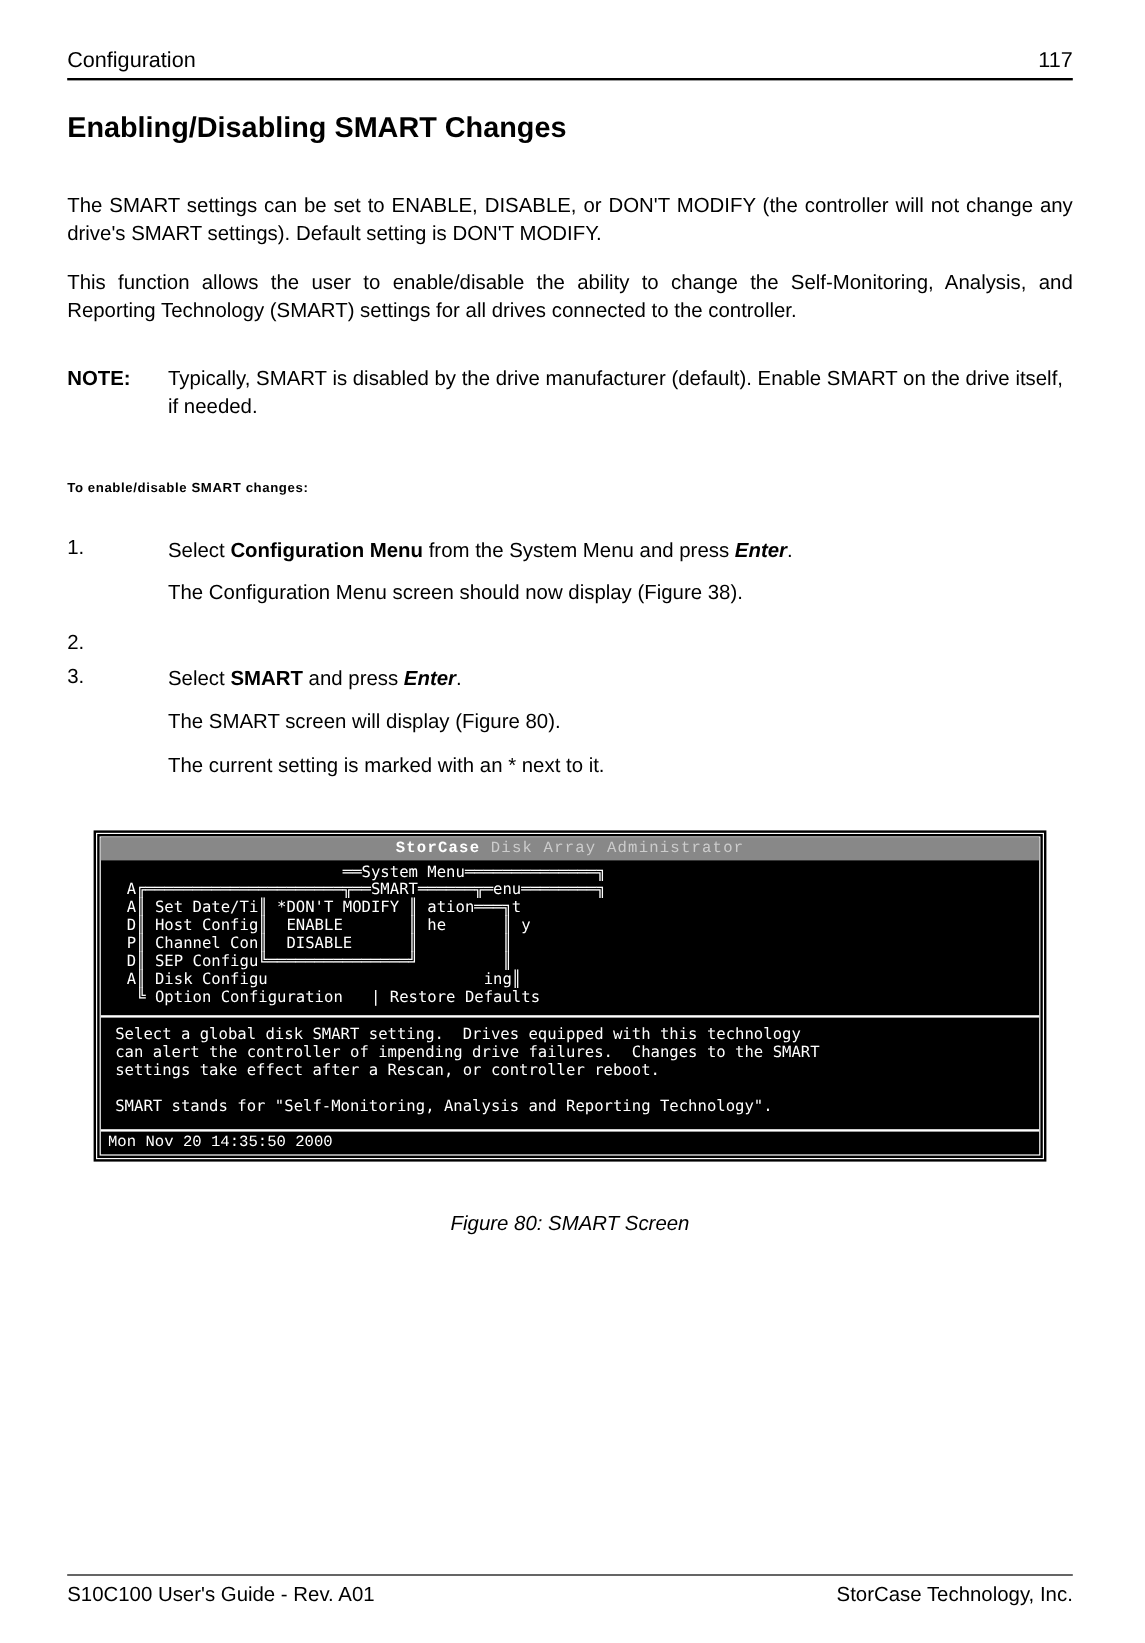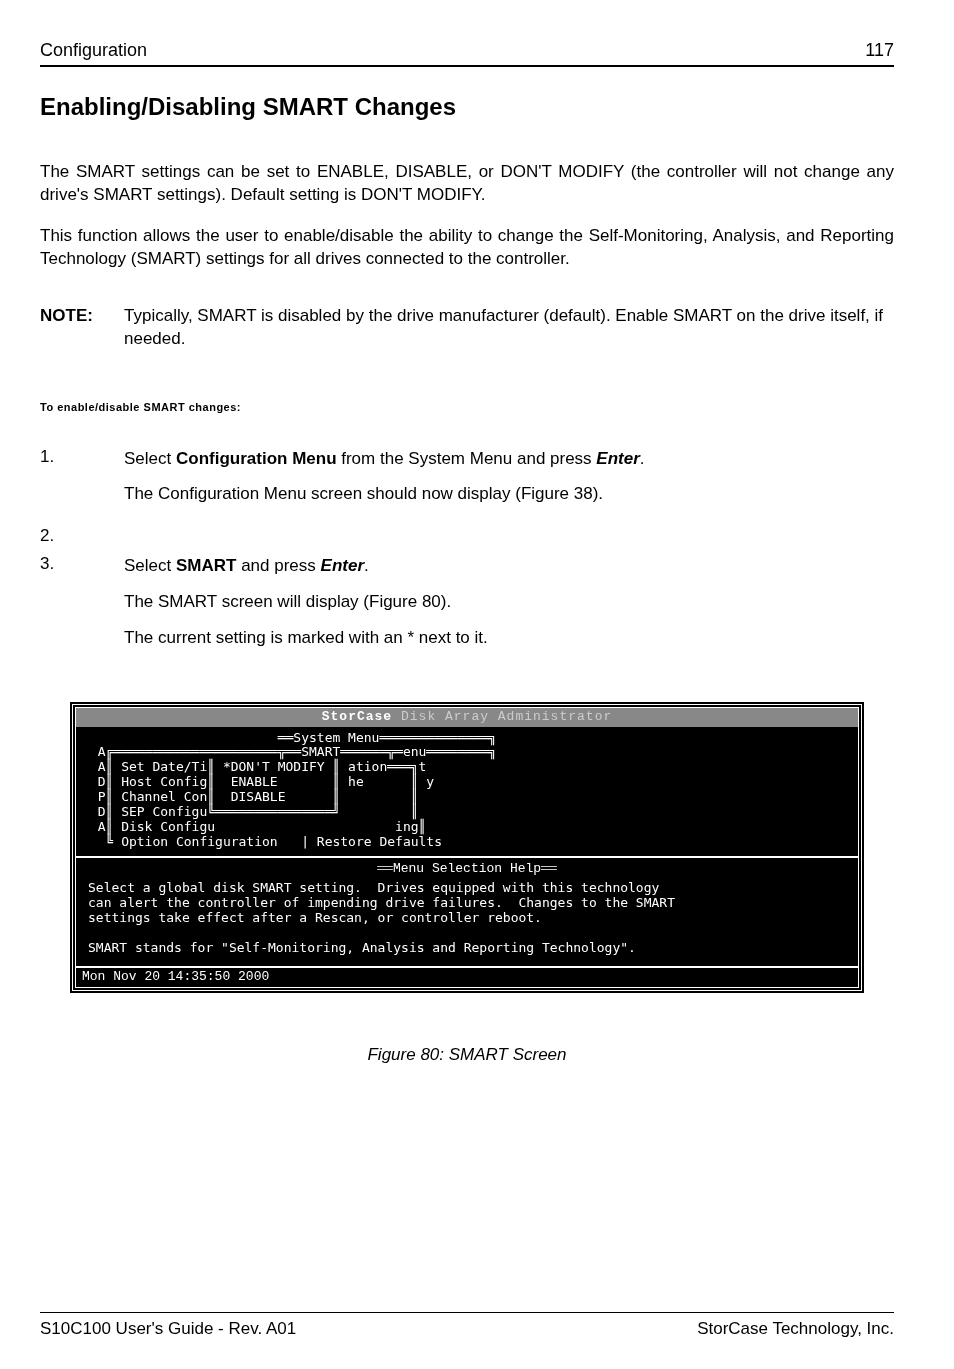--- a/index.html
+++ b/index.html
@@ -1,37 +1,37 @@
 <!DOCTYPE html>
 <html><head>
 <meta charset="utf-8">
 <style>
   * { box-sizing: border-box; margin: 0; padding: 0; }
   html, body { width: 954px; height: 1369px; background: #fff; font-family: Arial, Helvetica, sans-serif; color: #000; }
-  .page { padding: 40px 60px 30px 40px; display: flex; flex-direction: column; height: 100%; }
+  .page { padding: 40px 60px 30px 56px; display: flex; flex-direction: column; height: 100%; }
   .header-row { display: flex; justify-content: space-between; align-items: baseline; font-size: 18px; margin-bottom: 4px; }
   .header-rule { border: none; border-top: 2px solid #000; margin-bottom: 26px; }
   .title { font-size: 24px; font-weight: bold; margin-bottom: 40px; }
   .para { font-size: 17px; line-height: 1.35; margin-bottom: 18px; text-align: justify; }
   .note-row { display: flex; font-size: 17px; line-height: 1.35; margin: 16px 0 40px 0; }
   .note-label { font-weight: bold; width: 84px; flex-shrink: 0; }
   .note-body { flex: 1; }
   .subhead { font-size: 11px; font-weight: bold; margin: 10px 0 34px 0; letter-spacing: 0.5px; }
   ol.steps { list-style: none; counter-reset: step; font-size: 17px; }
   ol.steps > li { display: flex; margin-bottom: 8px; }
   ol.steps > li .num { width: 84px; flex-shrink: 0; }
   ol.steps > li .body { flex: 1; }
   ol.steps > li .body p { margin-bottom: 12px; line-height: 1.4; }
   .b { font-weight: bold; margin-top: 18px; }
   .ib { font-style: italic; font-weight: bold; }
   .i { font-style: italic; }
 
   
   .term-wrap { margin: 24px 0 20px 0; }
-  .term { font-family: "Courier New", monospace; font-size: 13px; line-height: 1.15; background: #000; color: #fff; border: 4px double #fff; outline: 2px solid #000; width: 790px; margin: 10px auto; }
+  .term { font-family: "Courier New", monospace; font-size: 13px; line-height: 1.15; background: #000; color: #fff; border: 4px double #fff; outline: 2px solid #000; width: 790px; margin: 0 auto; }
   .term .titlebar { background: #888; color: #fff; padding: 2px 6px; text-align: center; letter-spacing: 1px; }
   .term .titlebar .brand { color: #fff; font-weight: bold; }
   .term .titlebar .sub { color: #ccc; }
   .term pre { white-space: pre; padding: 4px 6px 6px 6px; }
   .term .help { border-top: 2px solid #fff; padding: 4px 6px; }
   .term .status { border-top: 2px solid #fff; padding: 2px 6px; display: flex; justify-content: space-between; }
   .figcap { text-align: center; font-style: italic; font-size: 17px; margin-top: 24px; }
 
   .spacer { flex: 1; }
   .footer-rule { border: none; border-top: 1.5px solid #000; margin-top: 20px; margin-bottom: 6px; }
@@ -94,21 +94,20 @@
       <pre>                         ══System Menu══════════════╗
   A╔═════════════════════╦══SMART══════╦═enu════════╗
   A║ Set Date/Ti║ *DON'T MODIFY ║ ation═══╗t
   D║ Host Config║  ENABLE       ║ he      ║ y
   P║ Channel Con║  DISABLE      ║         ║
   D║ SEP Configu╚═══════════════╝         ║
   A║ Disk Configu                       ing║
    ╚ Option Configuration   | Restore Defaults
 </pre>
       <div class="help">
-        <div style="text-align:center">══Menu Selection Help══</div>
         <pre>Select a global disk SMART setting.  Drives equipped with this technology
 can alert the controller of impending drive failures.  Changes to the SMART
 settings take effect after a Rescan, or controller reboot.
 
 SMART stands for "Self-Monitoring, Analysis and Reporting Technology".</pre>
       </div>
       <div class="status">
         <span>Mon Nov 20 14:35:50 2000</span>
       </div>
     </div>

